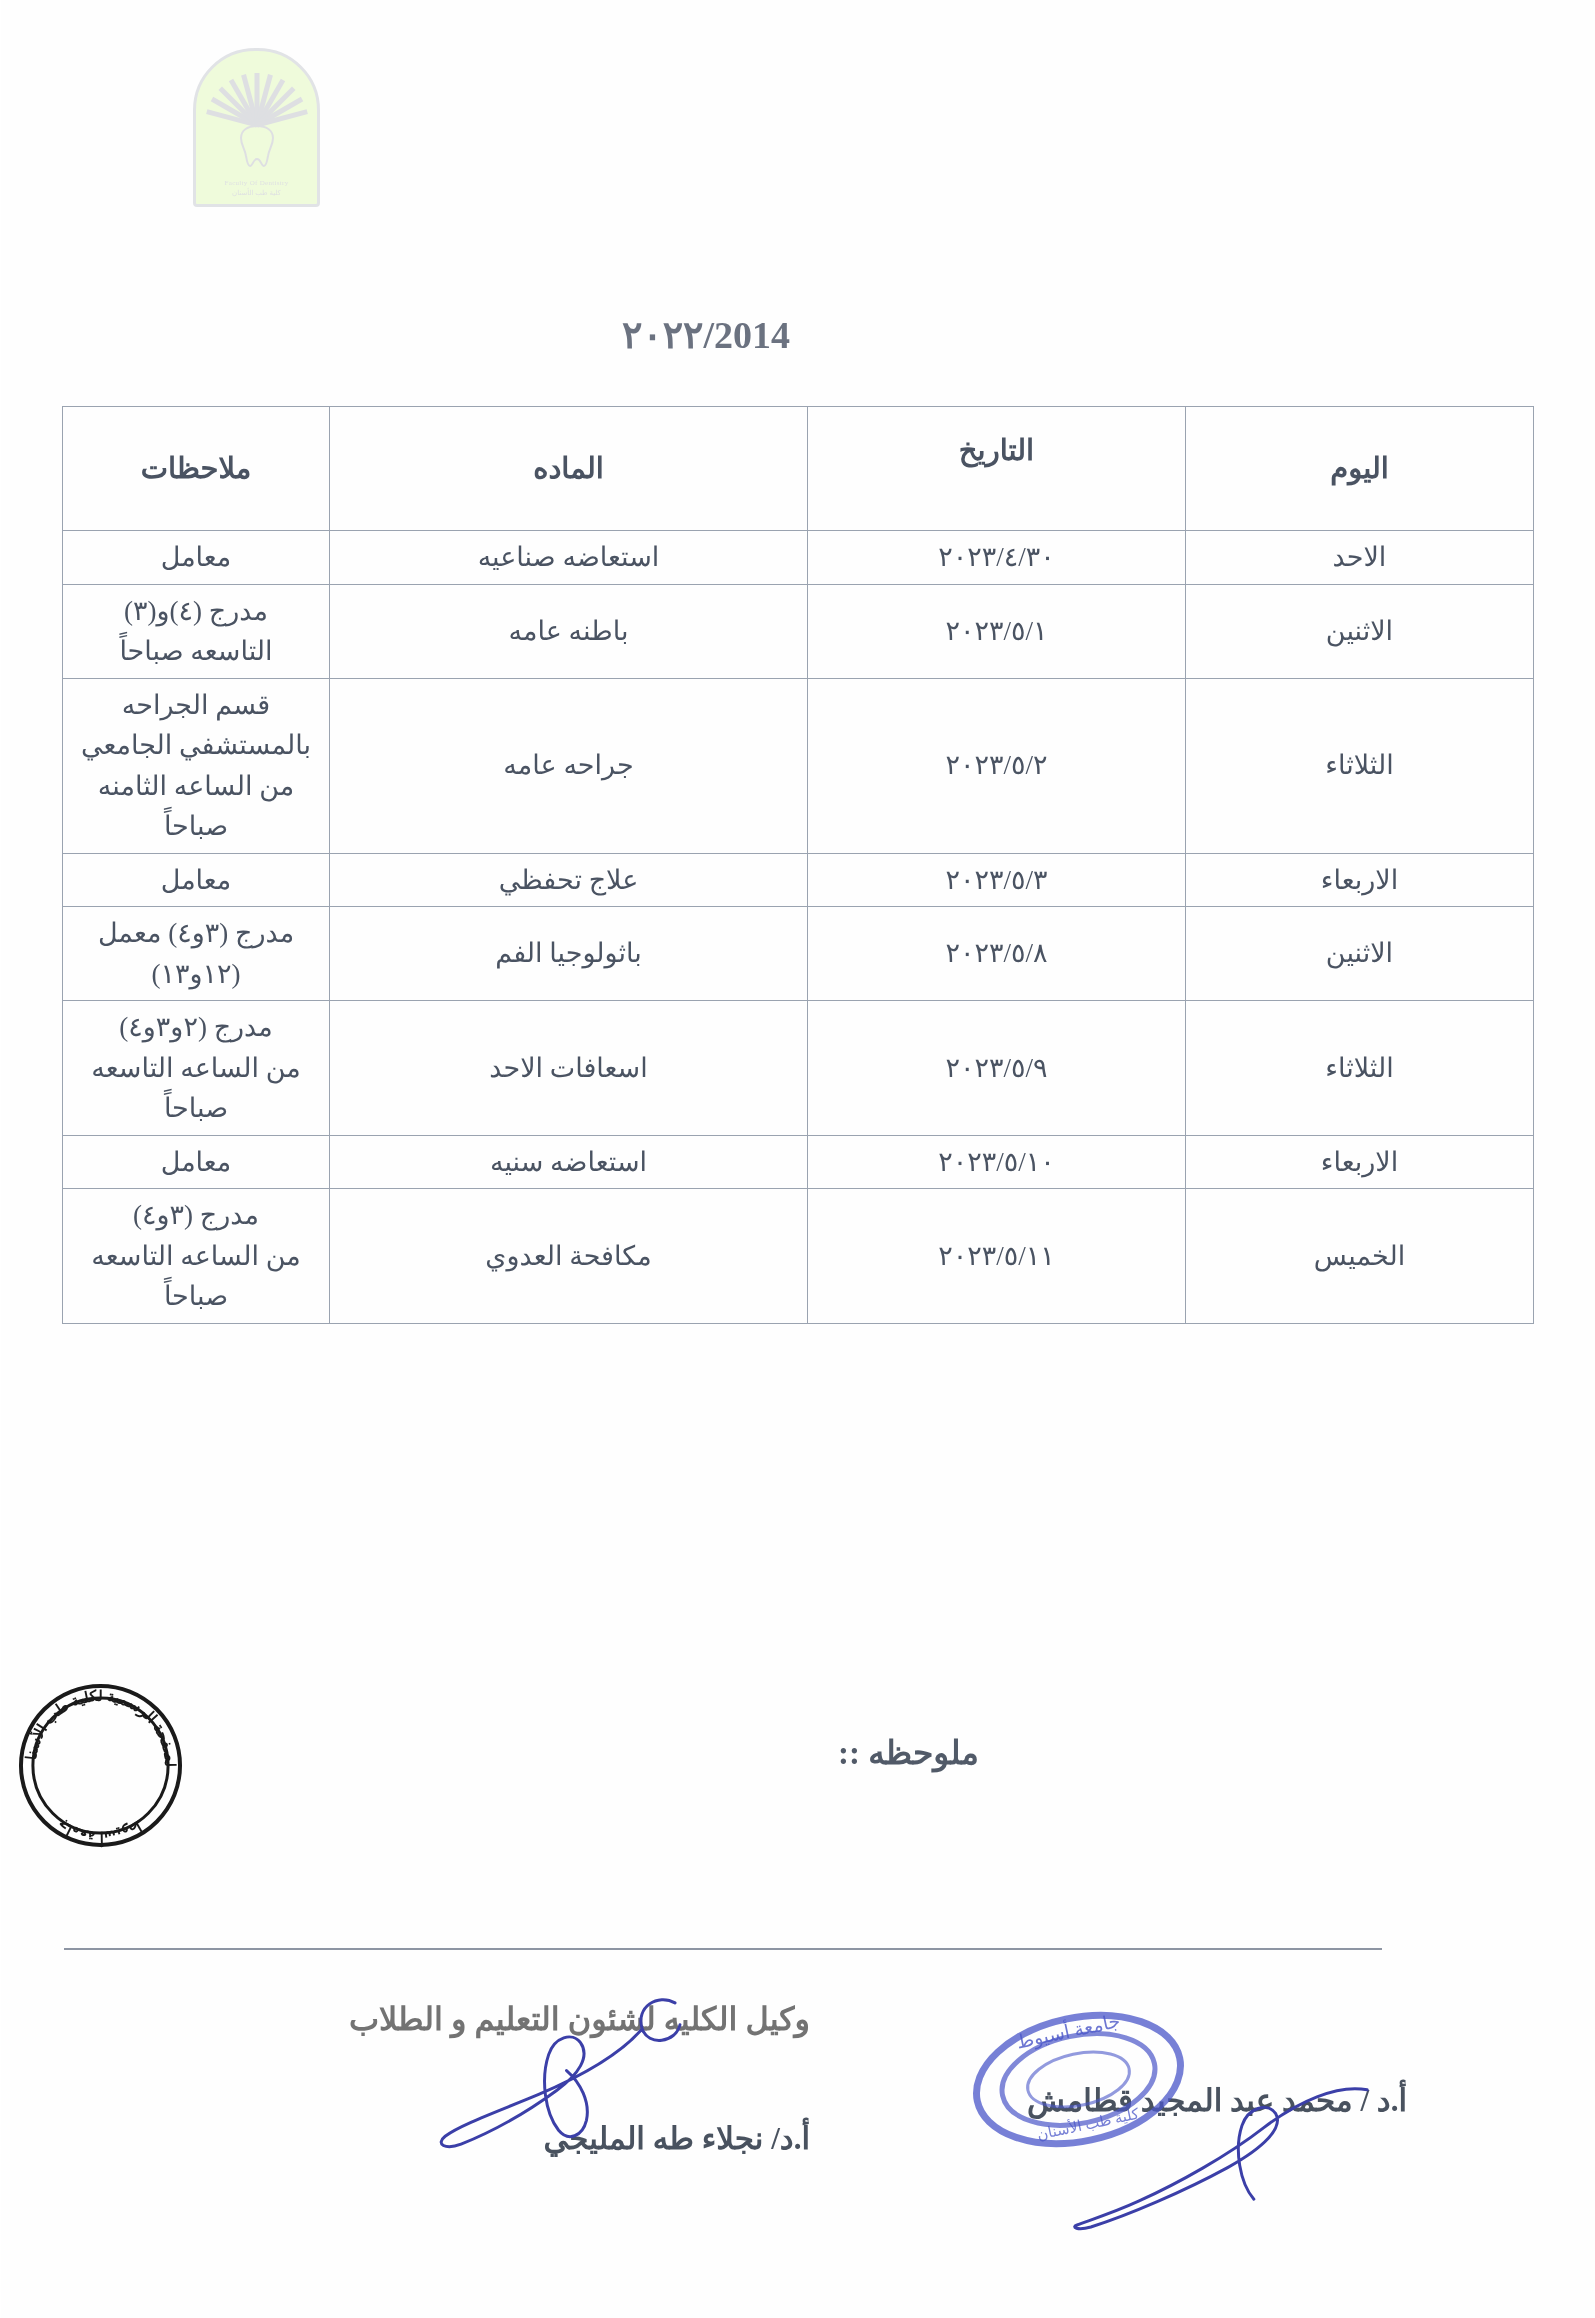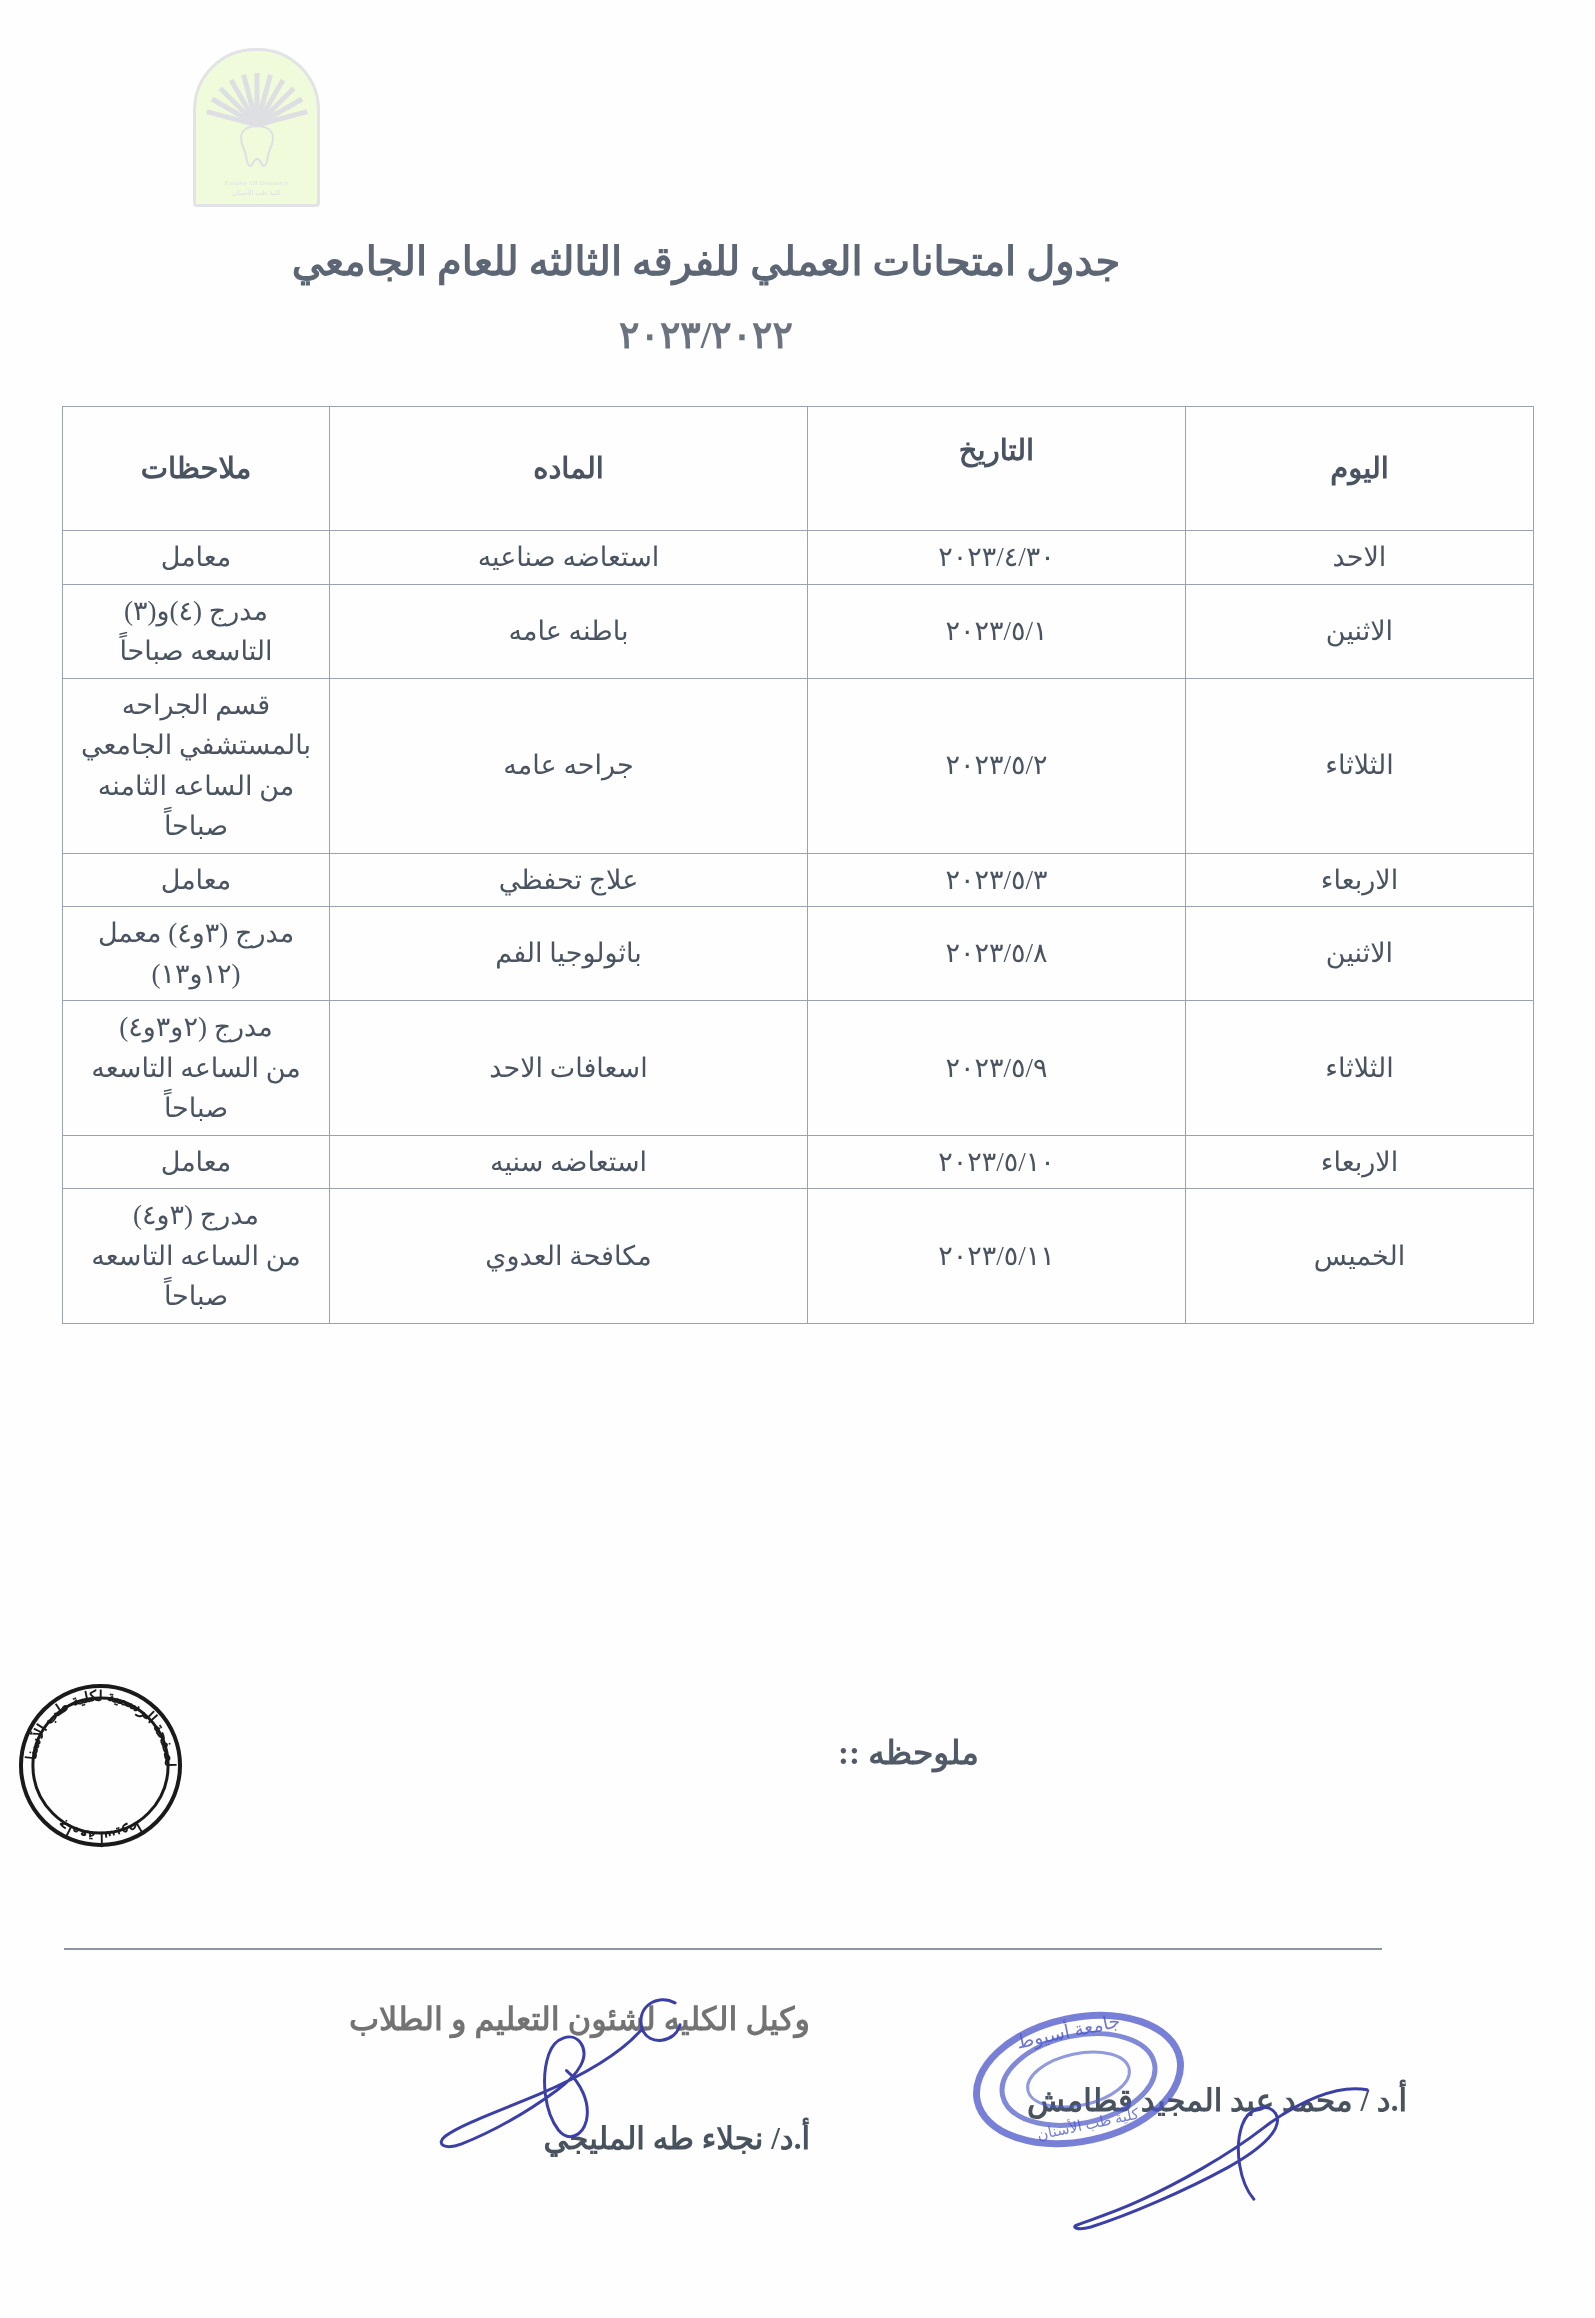--- a/index.html
+++ b/index.html
@@ -248,22 +248,21 @@
       <svg class="logo-tooth" viewBox="0 0 40 46">
         <path d="M20 3 C11 3 4 7 4 15 C4 22 8 26 9 33 C10 39 11 43 13 43 C16 43 16 36 20 36 C24 36 24 43 27 43 C29 43 30 39 31 33 C32 26 36 22 36 15 C36 7 29 3 20 3 Z" fill="none" stroke="#6f7684" stroke-width="2"></path>
       </svg>
       <div class="logo-caption">
         <div>Faculty Of Dentistry</div>
         <div>كلية طب الأسنان</div>
       </div>
     </div>
   </div>
 
-  <div class="doc-title">جدول امتحانات العملي للفرقه الثالثه للعام الجامعي</div>
-  <div class="doc-year">٢٠٢٣/٢٠٢٢</div>
+  <div class="doc-year">2014/٢٠٢٢</div>
 
   <table class="sched-table">
     <colgroup>
       <col class="col-day">
       <col class="col-date">
       <col class="col-subj">
       <col class="col-notes">
     </colgroup>
     <thead>
       <tr>

